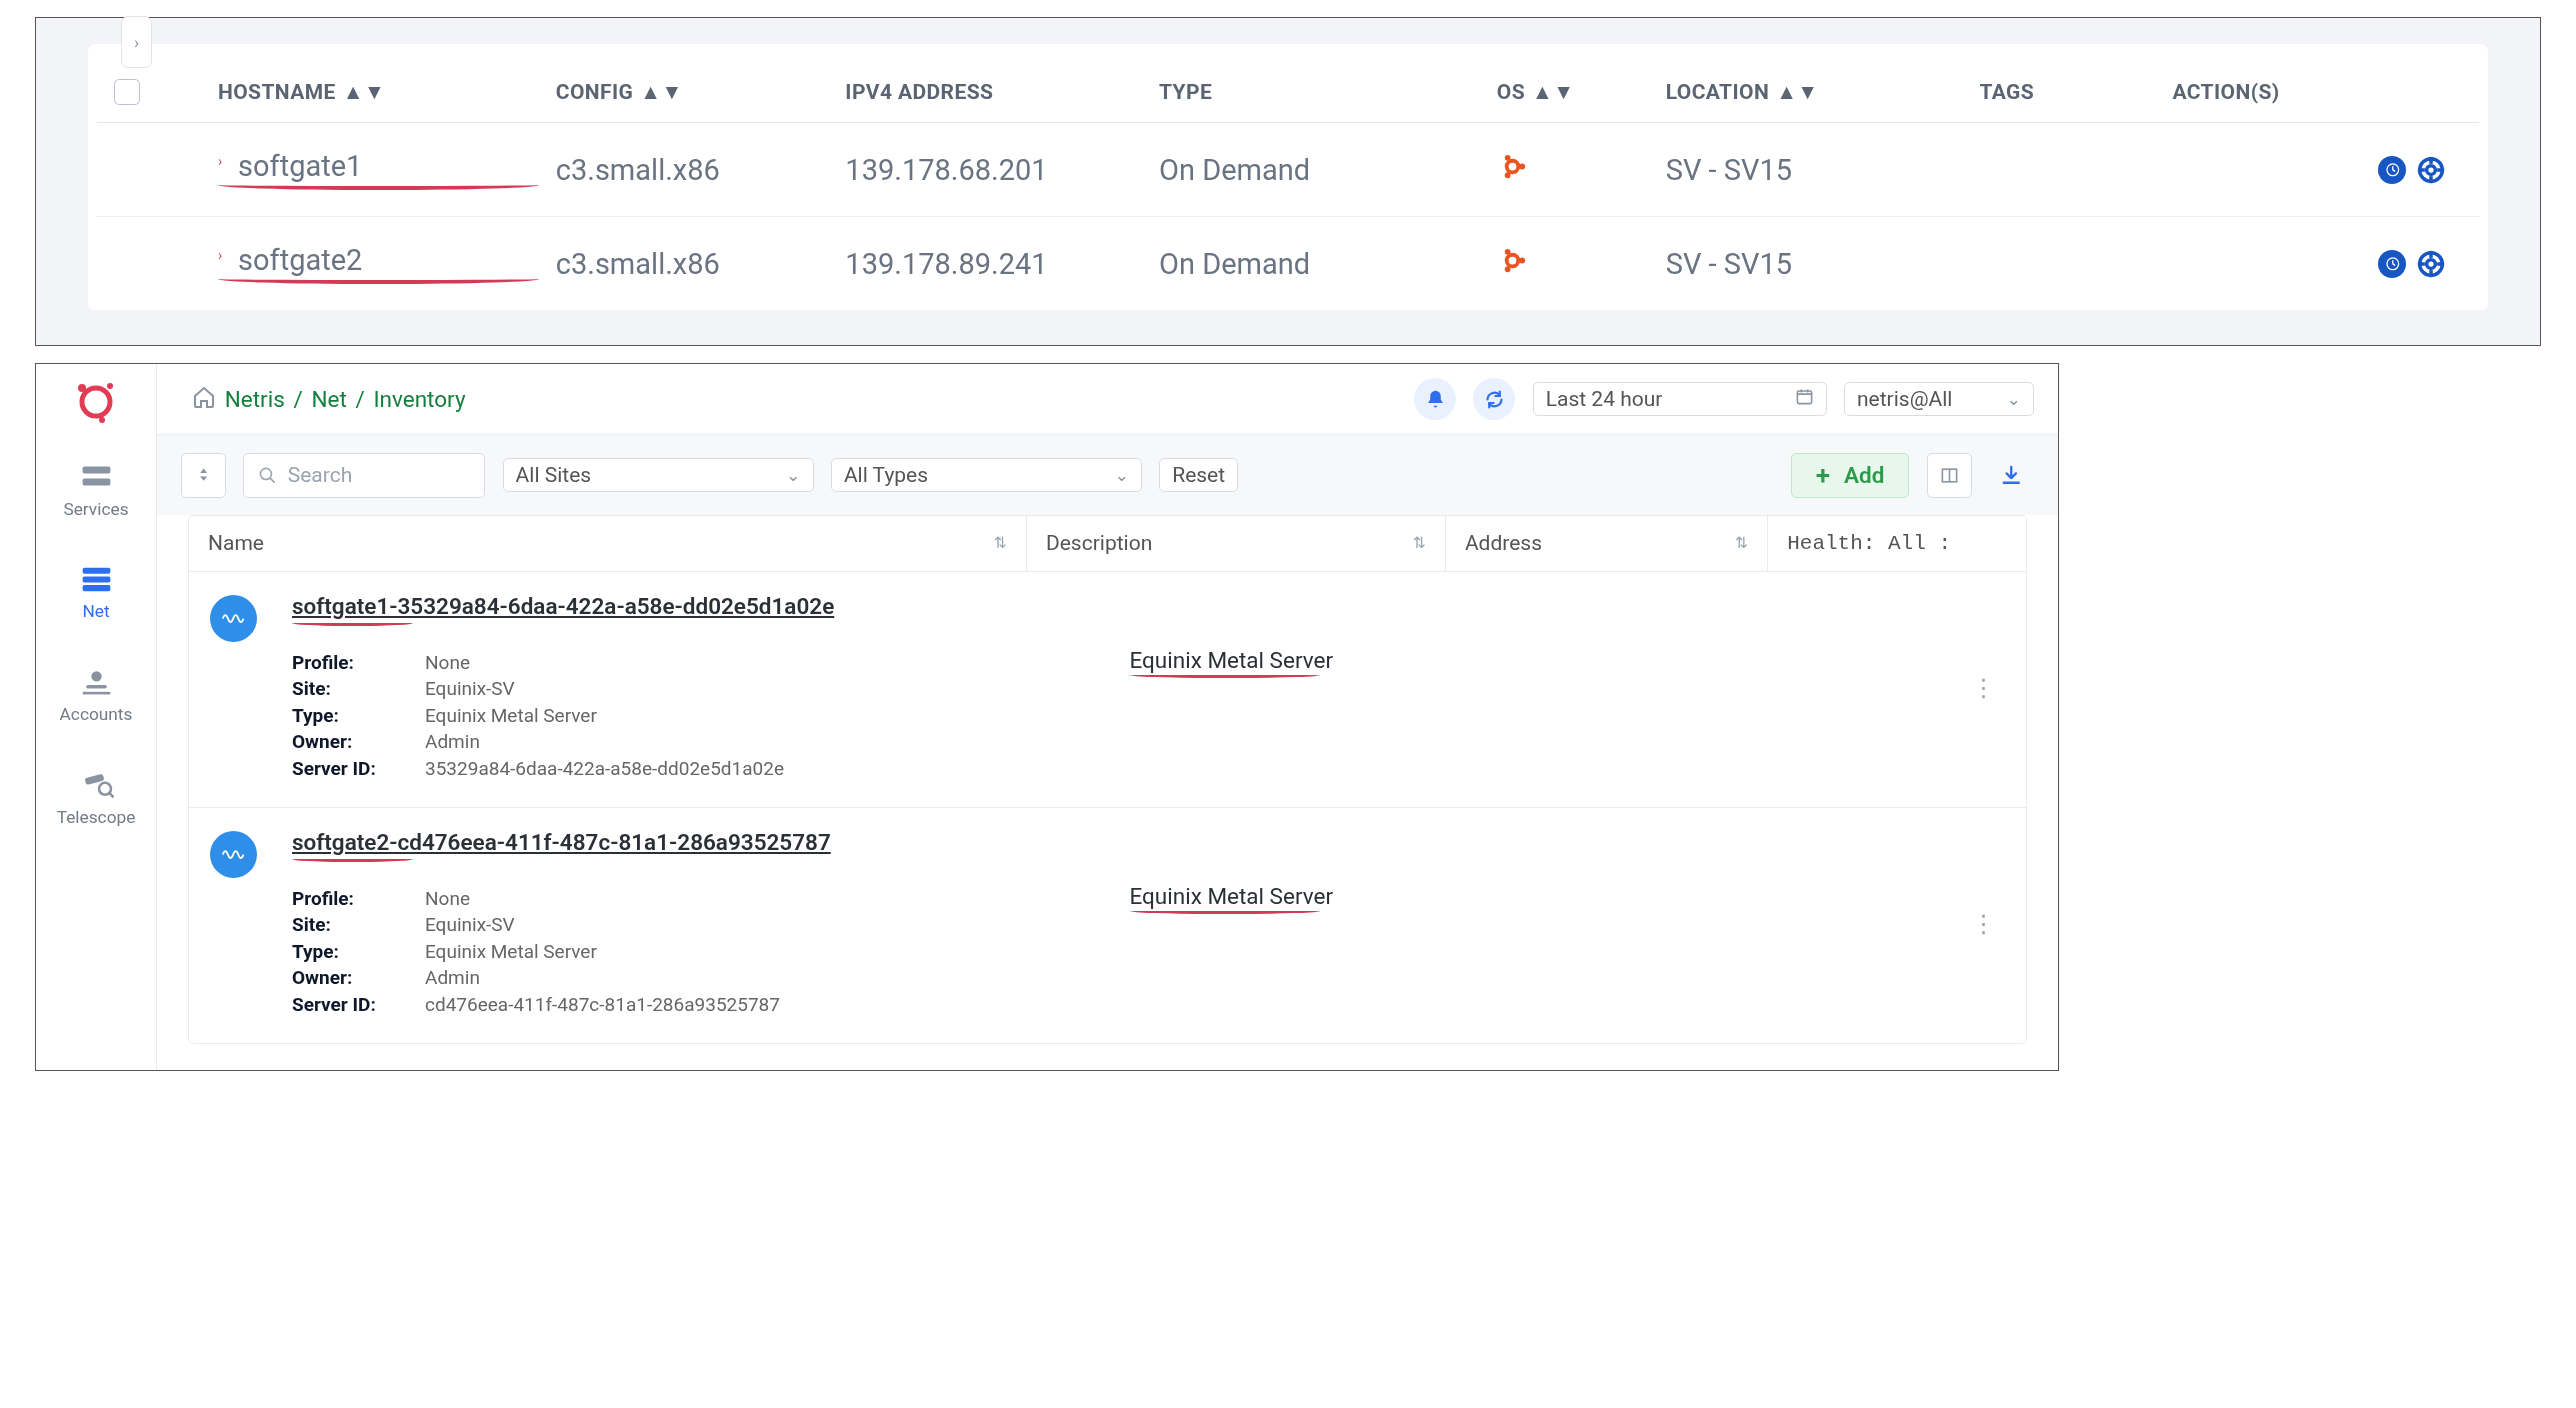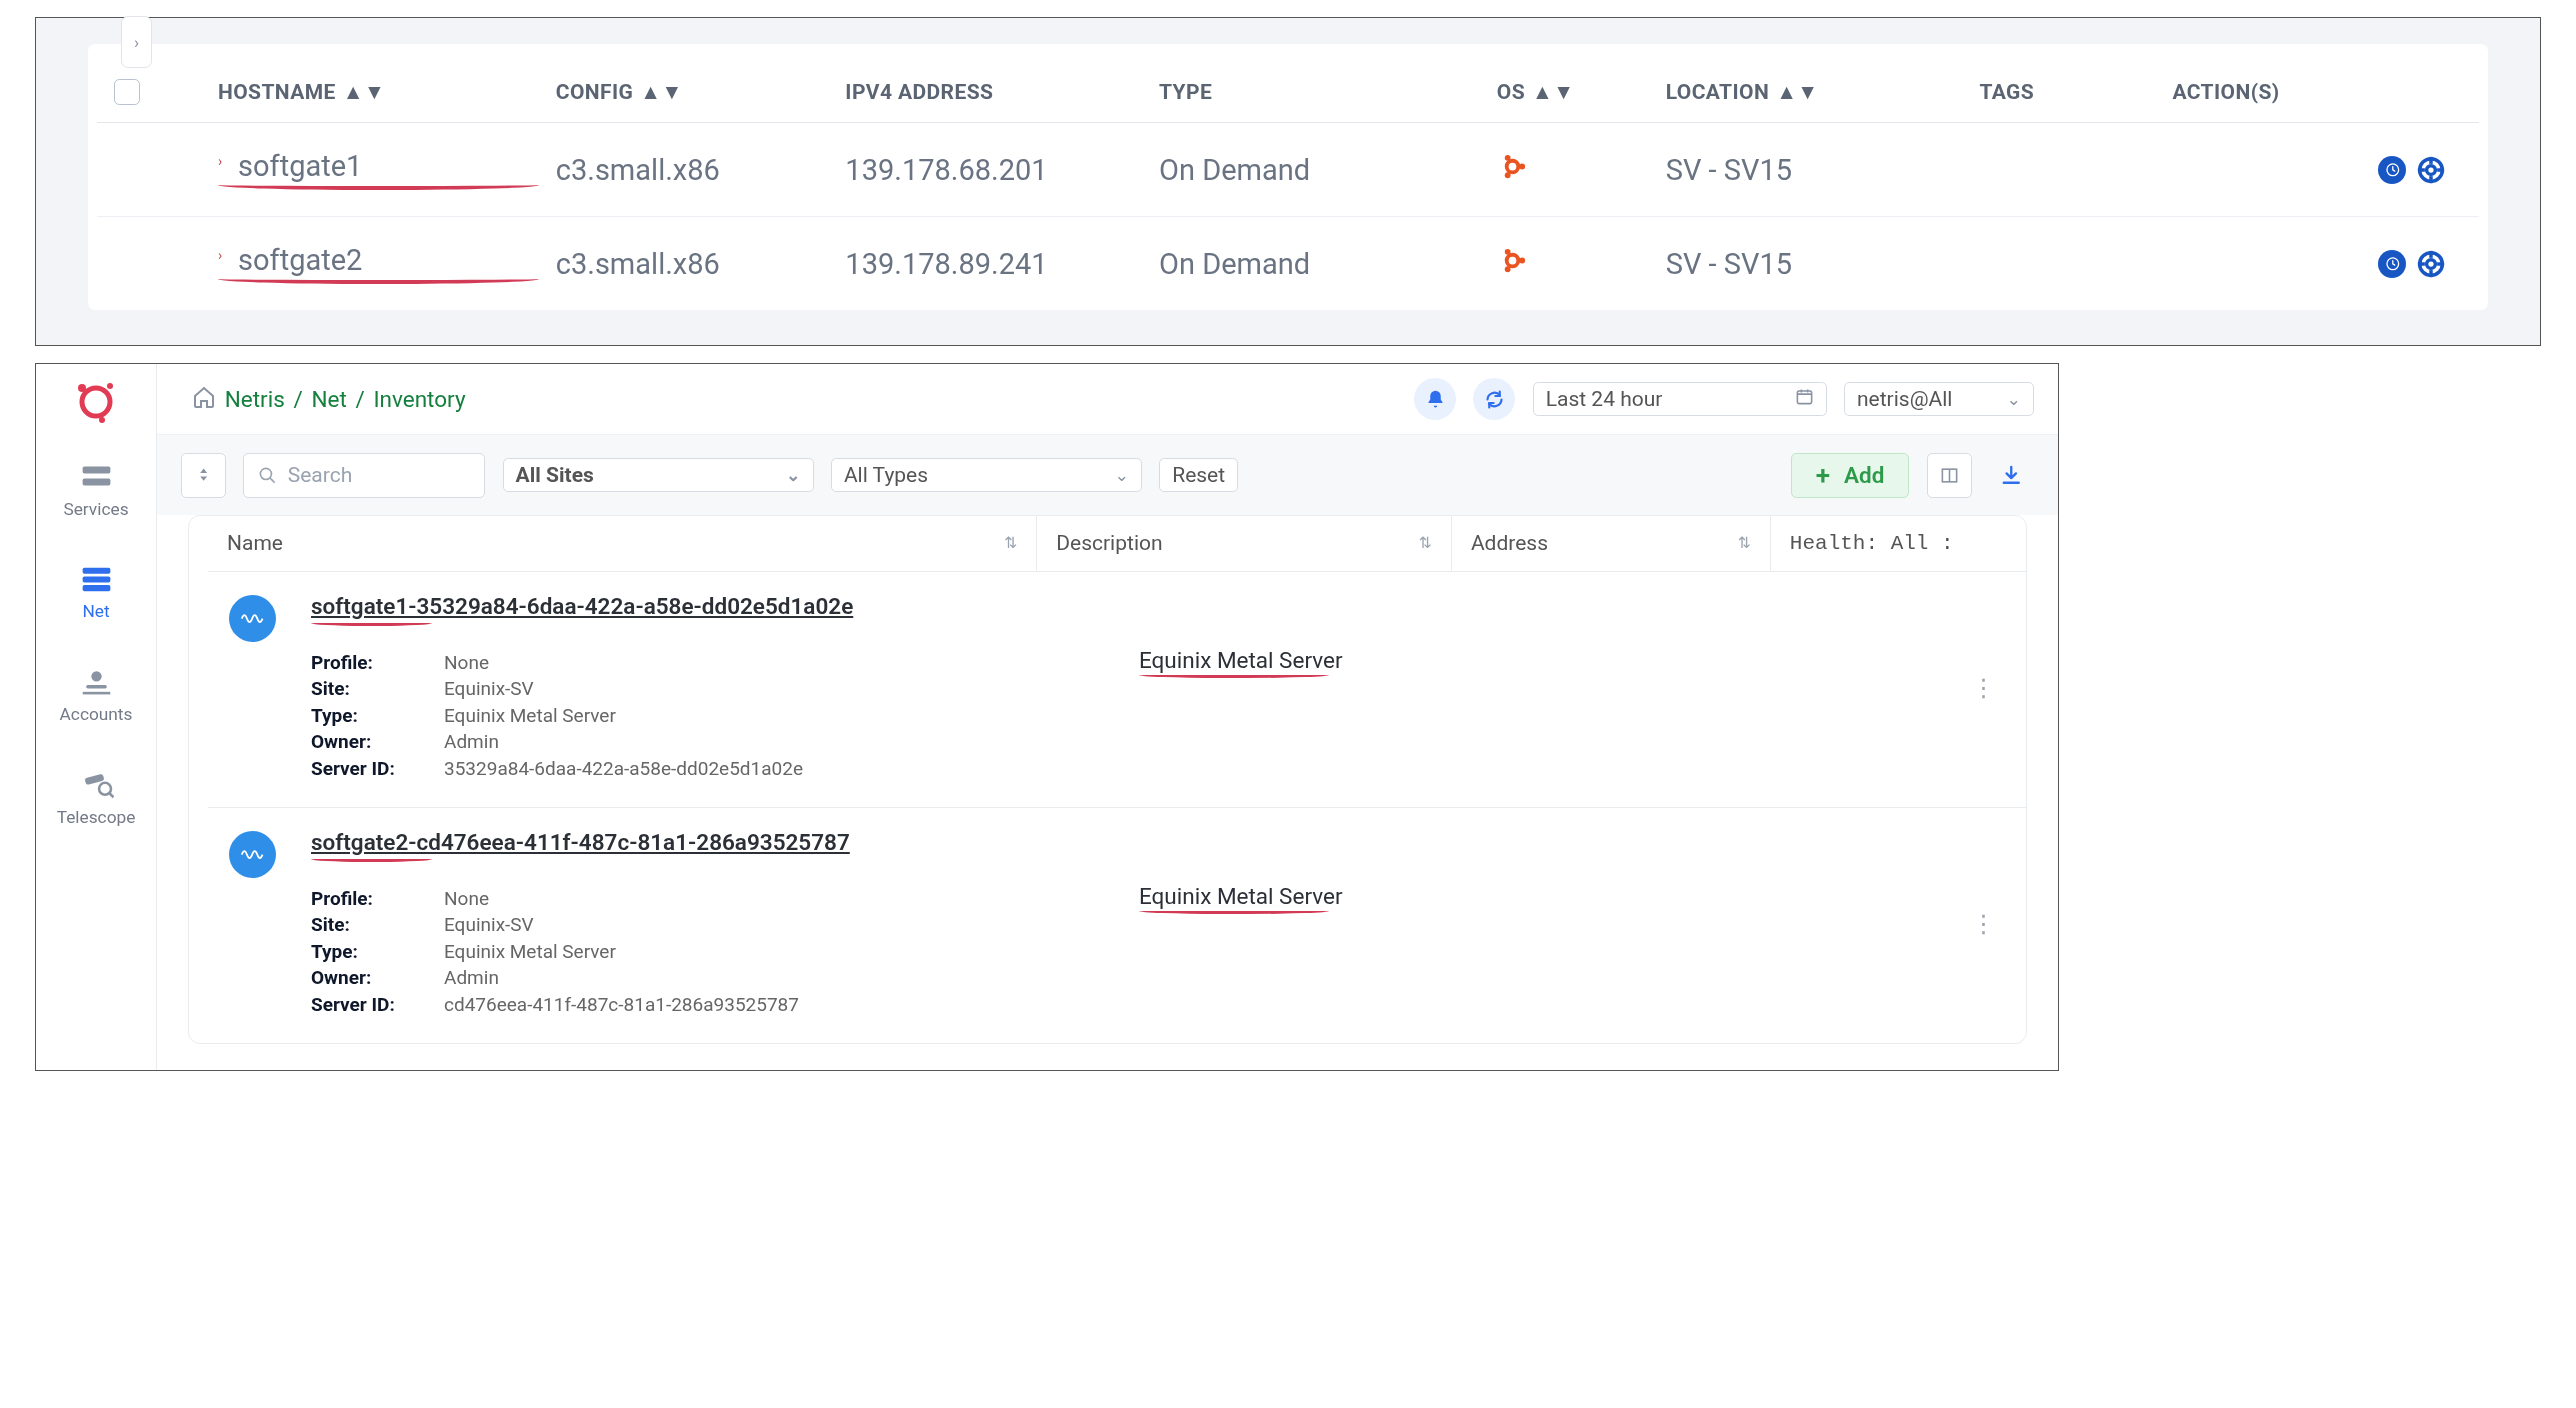--- a/index.html
+++ b/index.html
@@ -141,21 +141,21 @@
   }
   .add-btn {
     height:45px; border:0.9px solid #bfe6c8; background:#e7f7ec; color:#2d9a4a;
     border-radius:5.2px; padding:0 24px; display:flex; align-items:center; gap:14px;
     font-weight:600; font-size:22.5px;
   }
   .dl-btn { color:#2f6fed; }
 
   .n-content { padding: 0 31px 26px; }
   .n-listcard {
-    background:#fff; border:0.9px solid #e9ecef; border-radius:12px;padding-left:19px;
+    background:#fff; border:0.9px solid #e9ecef; border-radius:5px;
   }
   .n-listhead {
     display:grid;
     grid-template-columns: 2.6fr 1.3fr 1fr 0.8fr;
     border-bottom:0.9px solid #e9ecef;
   }
   .n-listhead > div {
     padding:15.6px 19px; border-right:0.9px solid #e9ecef;
     display:flex; align-items:center; justify-content:space-between; color:#555;
   }
@@ -413,21 +413,21 @@
               <path d="M10 3l4 5H6zM10 17l-4-5h8z"></path>
             </svg>
         </div>
         <div class="search">
           <svg width="19" height="19" viewBox="0 0 24 24" fill="none">
               <circle cx="10" cy="10" r="7" stroke="#9aa3b0" stroke-width="2"></circle>
               <line x1="15" y1="15" x2="21" y2="21" stroke="#9aa3b0" stroke-width="2"></line>
             </svg>
           <span>Search</span>
         </div>
-        <div class="select" style="min-width:311px;font-weight:bold;">
+        <div class="select" style="min-width:311px;">
           <span>All Sites</span>
           <span class="chev">⌄</span>
         </div>
         <div class="select" style="min-width:311px;">
           <span>All Types</span>
           <span class="chev">⌄</span>
         </div>
         <div class="select" style="min-width:auto;">
           <span>Reset</span>
         </div>

